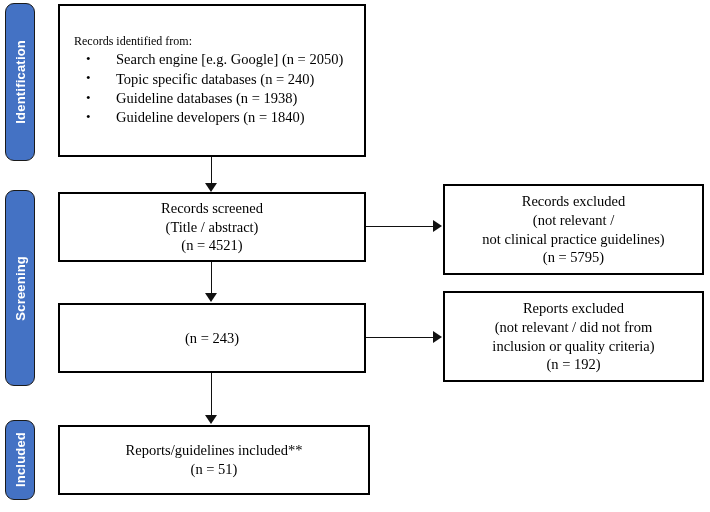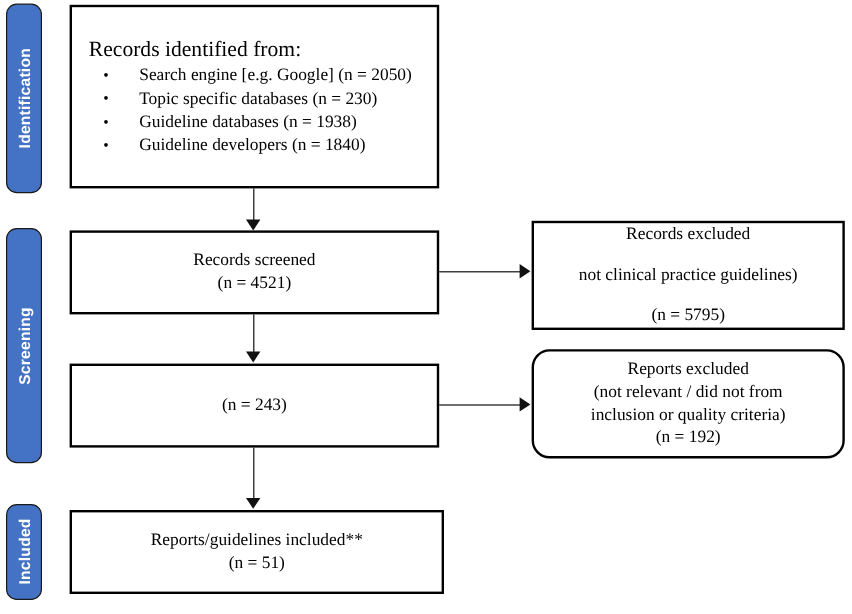--- a/index.html
+++ b/index.html
@@ -60,21 +60,21 @@
     line-height: 1.30;
     white-space: nowrap;
   }
 
   
   .box-body-left {
     padding-left: 14px;
     text-align: left;
   }
   .lead-line {
-    font-size: 18px;
+    font-size: 12px;
     line-height: 1.34;
     margin-bottom: 1px;
   }
   ul.bullets {
     margin: 0;
     padding: 0;
     list-style: none;
   }
   ul.bullets li {
     font-size: 14.5px;
@@ -134,55 +134,57 @@
 
   <div class="stage-bar" style="left:5px; top:420px; width:30px; height:80px;">
     <span>Included</span>
   </div>
 
   <div class="flow-box" style="left:58px; top:4px; width:308px; height:153px;">
     <div class="box-body-left">
       <div class="lead-line">Records identified from:</div>
       <ul class="bullets">
         <li>Search engine [e.g. Google] (n = 2050)</li>
-        <li>Topic specific databases (n = 230)</li>
+        <li>Topic specific databases (n = 240)</li>
         <li>Guideline databases (n = 1938)</li>
         <li>Guideline developers (n = 1840)</li>
       </ul>
     </div>
   </div>
 
   <div class="v-line" style="left:211px; top:157px; height:27px;"></div>
   <div class="arrow-down" style="left:205px; top:183px;"></div>
 
   <div class="flow-box centered" style="left:58px; top:192px; width:308px; height:70px;">
     <div class="box-line">Records screened</div>
+    <div class="box-line">(Title / abstract)</div>
     <div class="box-line">(n = 4521)</div>
   </div>
 
   <div class="h-line" style="left:366px; top:226px; width:68px;"></div>
   <div class="arrow-right" style="left:433px; top:220px;"></div>
 
-  <div class="flow-box centered" style="left:443px; top:184px; width:261px; height:91px;justify-content:space-between;">
+  <div class="flow-box centered" style="left:443px; top:184px; width:261px; height:91px;">
     <div class="box-line">Records excluded</div>
+    <div class="box-line">(not relevant /</div>
     <div class="box-line">not clinical practice guidelines)</div>
     <div class="box-line">(n = 5795)</div>
   </div>
 
   <div class="v-line" style="left:211px; top:262px; height:32px;"></div>
   <div class="arrow-down" style="left:205px; top:293px;"></div>
 
   <div class="flow-box centered" style="left:58px; top:303px; width:308px; height:70px;">
     <div class="box-line">(n = 243)</div>
   </div>
 
   <div class="h-line" style="left:366px; top:337px; width:68px;"></div>
   <div class="arrow-right" style="left:433px; top:331px;"></div>
 
-  <div class="flow-box centered" style="left:443px; top:291px; width:261px; height:91px;border-radius:15px;">
+  <div class="flow-box centered" style="left:443px; top:291px; width:261px; height:91px;">
     <div class="box-line">Reports excluded</div>
     <div class="box-line">(not relevant / did not from</div>
     <div class="box-line">inclusion or quality criteria)</div>
     <div class="box-line">(n = 192)</div>
   </div>
 
   <div class="v-line" style="left:211px; top:373px; height:44px;"></div>
   <div class="arrow-down" style="left:205px; top:415px;"></div>
 
   <div class="flow-box centered" style="left:58px; top:425px; width:312px; height:70px;">

